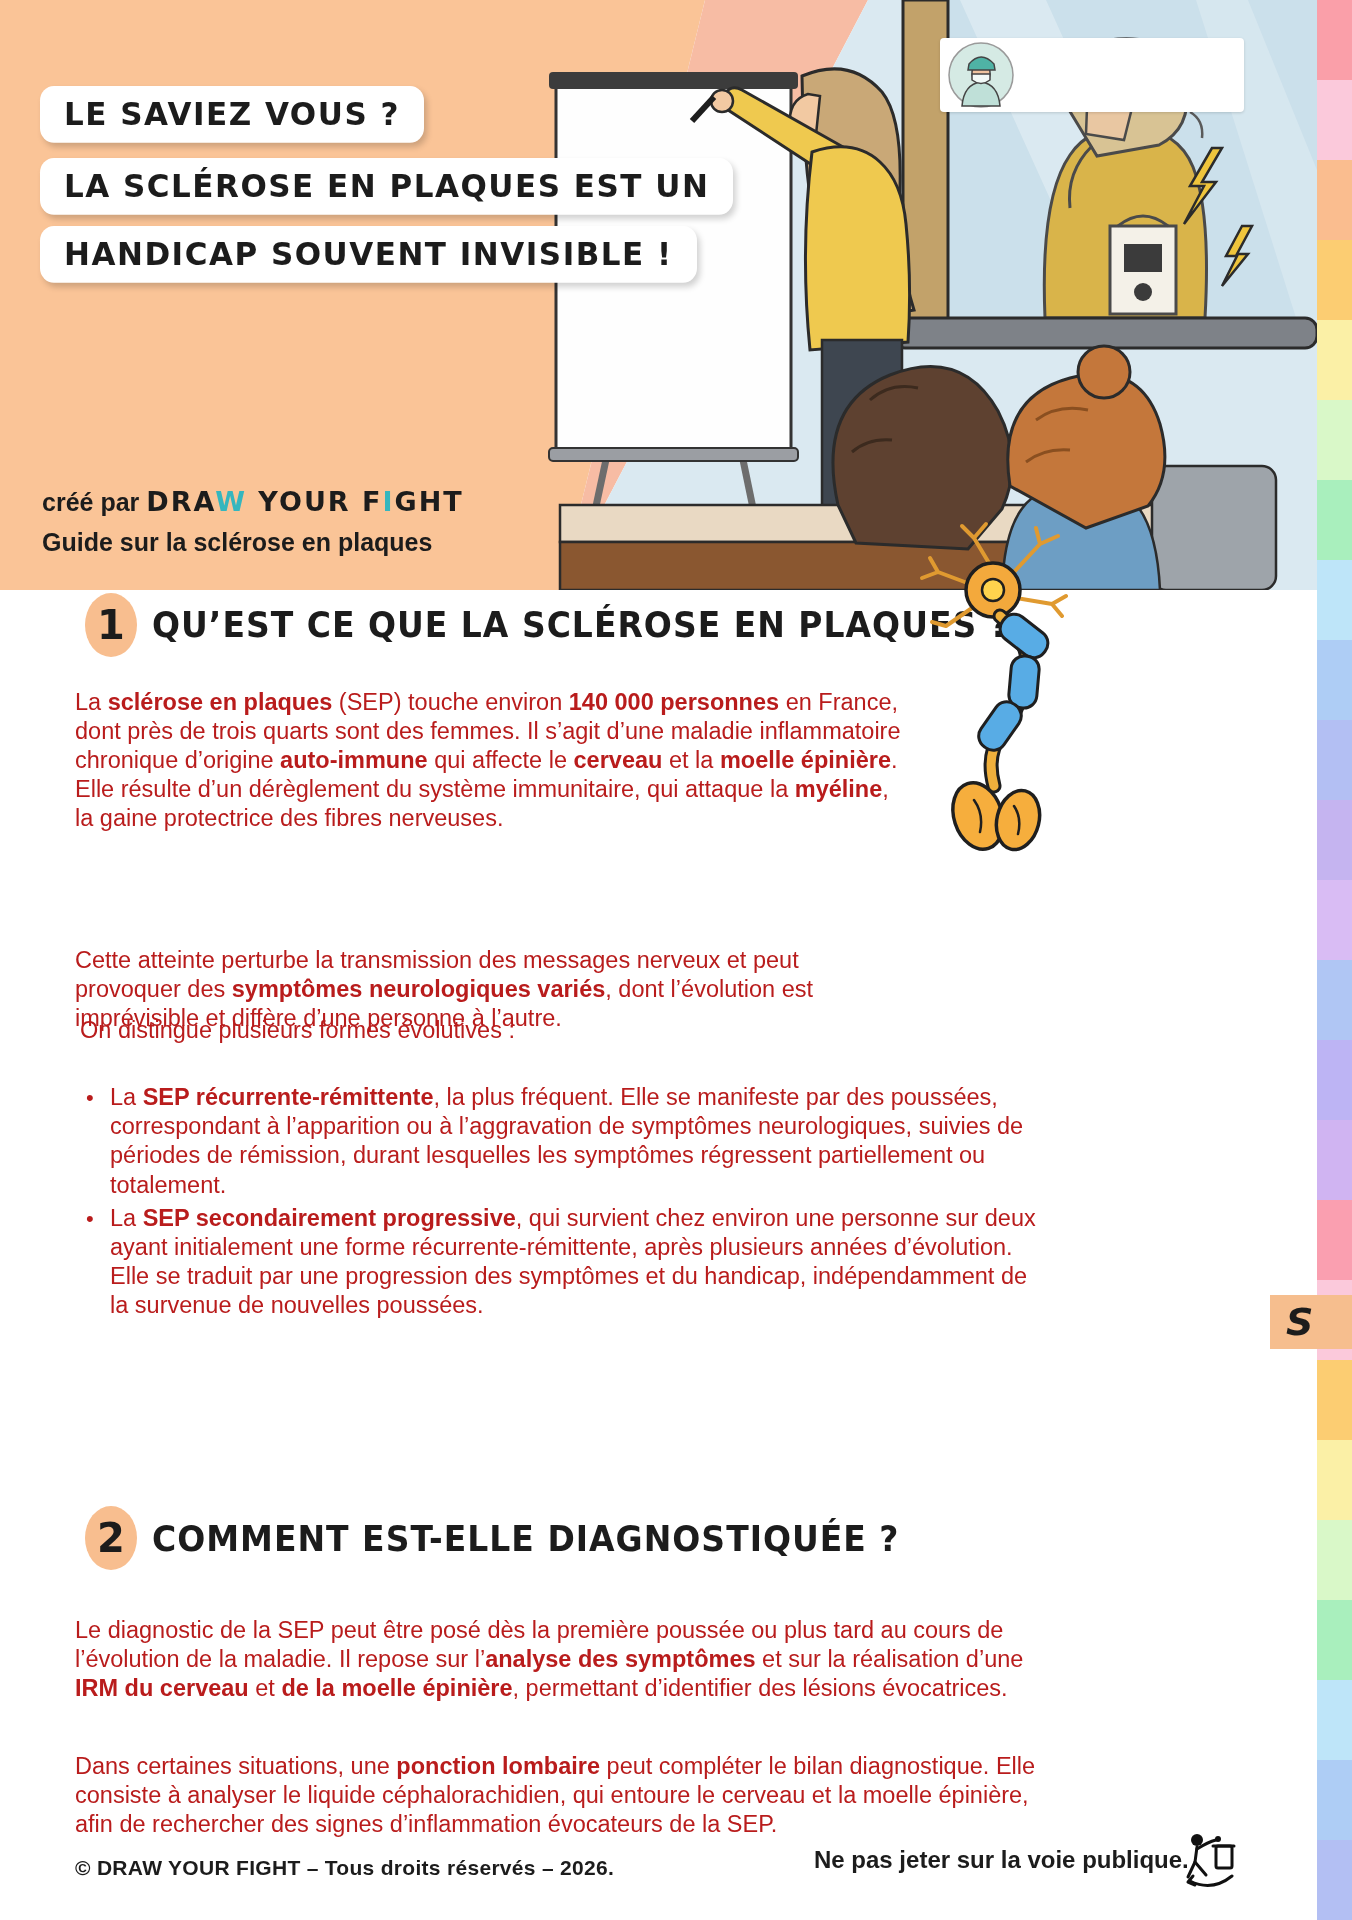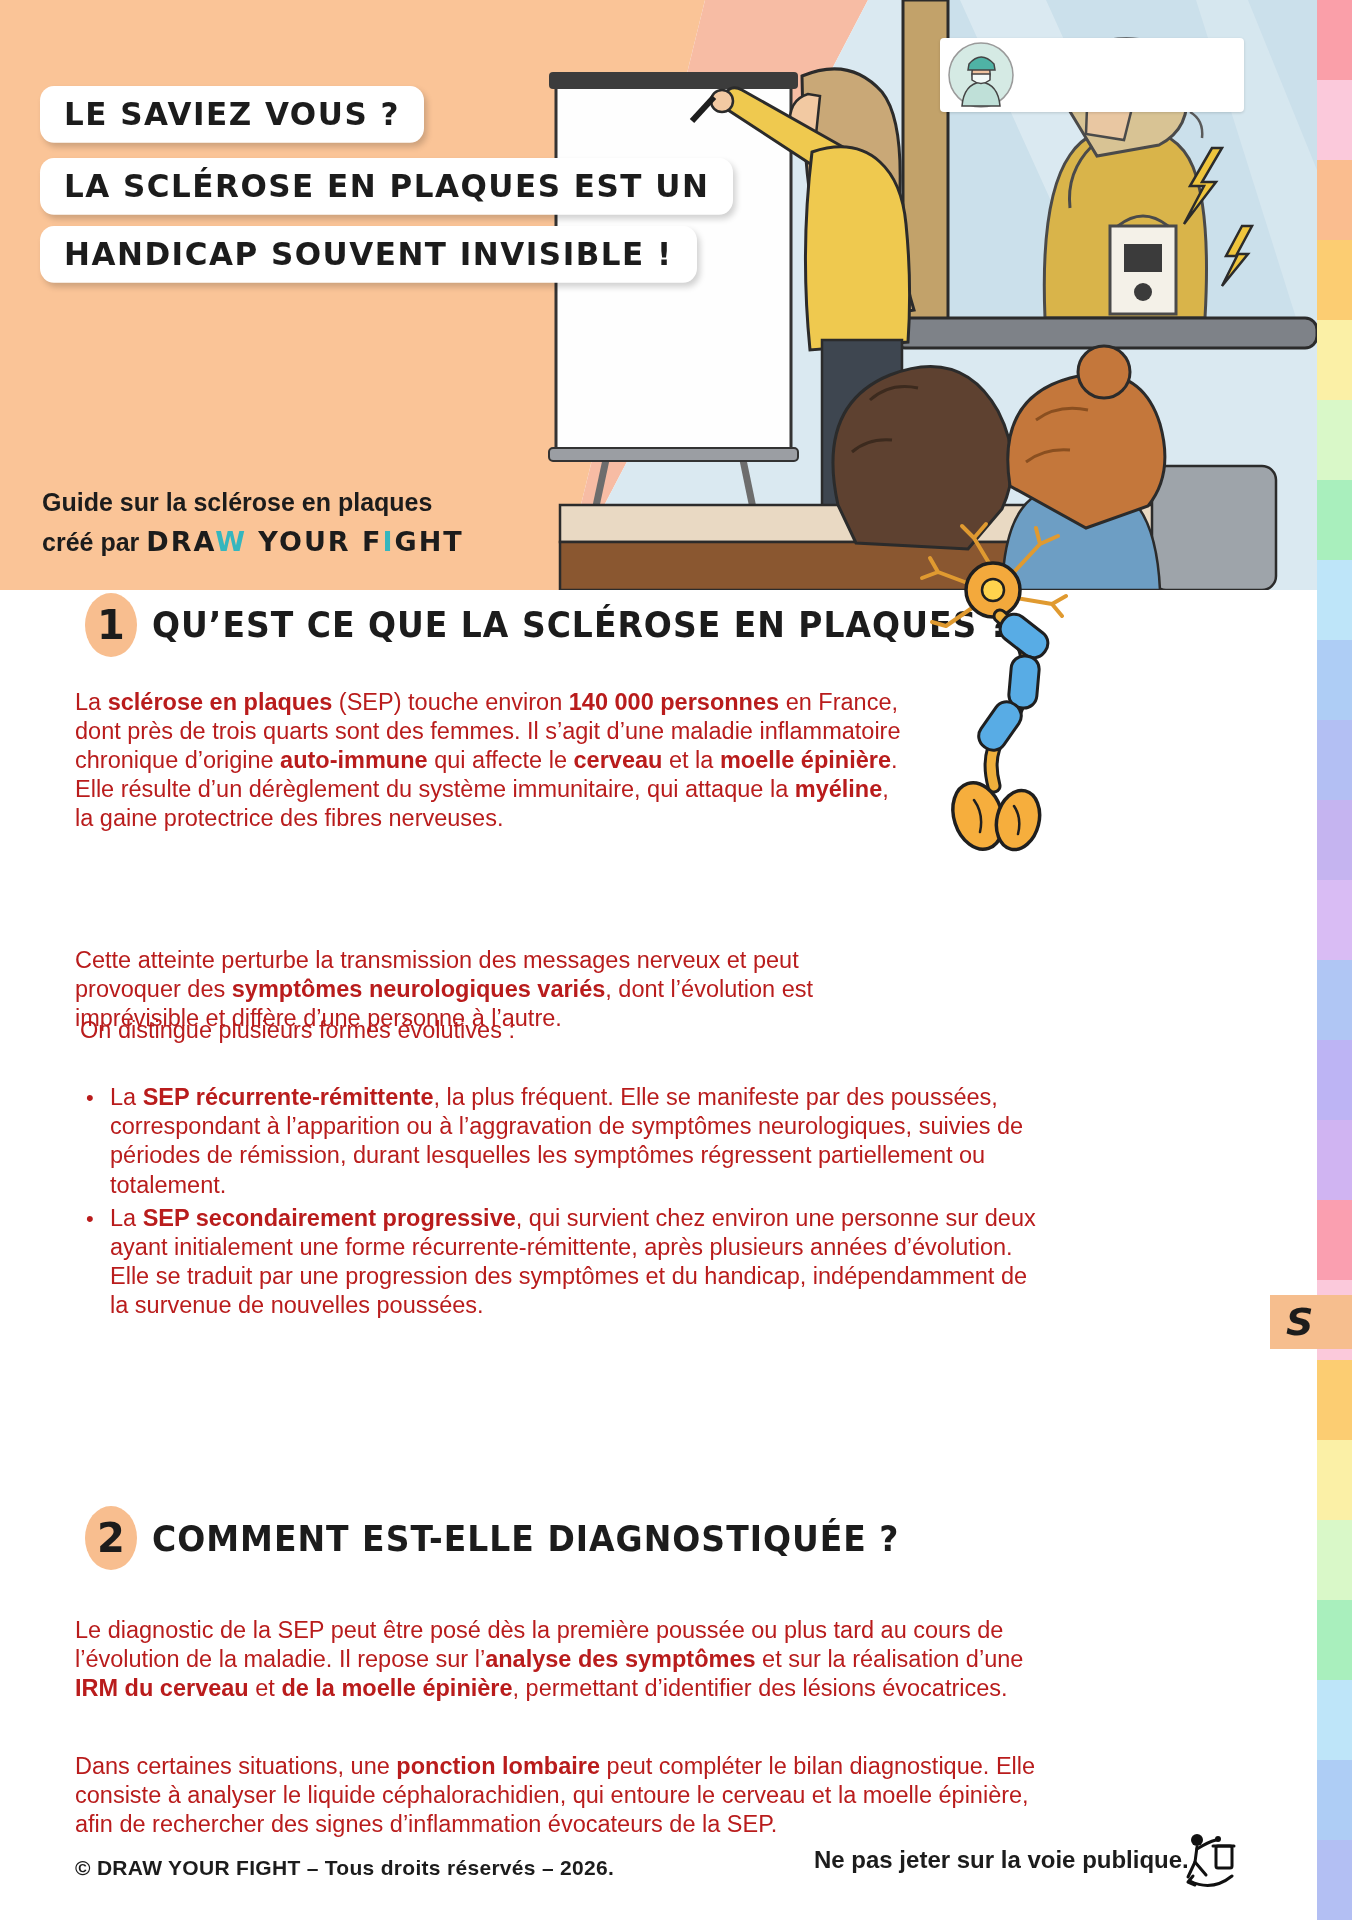--- a/index.html
+++ b/index.html
@@ -128,27 +128,27 @@
         <path d="M1036,420 q22,-16 52,-10 M1026,462 q18,-14 44,-12" fill="none" stroke="#8a4f20" stroke-width="3"></path>
       </g>
     </g>
   </svg>
 
   <div class="title-box" id="title-line-1">LE SAVIEZ VOUS ?</div>
   <div class="title-box" id="title-line-2">LA SCLÉROSE EN PLAQUES EST UN</div>
   <div class="title-box" id="title-line-3">HANDICAP SOUVENT INVISIBLE !</div>
 
   <div id="intro">
-    <div>Guide sur la sclérose en plaques</div>
     <div>
       <span>créé par</span>
       <span class="brand-word">
         <span>DRA</span><span class="brand-accent">W</span><span> YOUR F</span><span class="brand-accent">I</span><span>GHT</span>
       </span>
     </div>
+    <div>Guide sur la sclérose en plaques</div>
   </div>
 
   <div id="logo-box">
     <svg id="logo-avatar" width="66" height="66" viewBox="0 0 66 66">
       <circle cx="33" cy="33" r="32" fill="#D5EAE4" stroke="#9a9a9a" stroke-width="1.5"></circle>
       <path d="M14,64 q2,-22 19,-24 q17,2 19,24 z" fill="#BFE0D8" stroke="#444" stroke-width="1.5"></path>
       <rect x="24" y="22" width="18" height="18" rx="8" fill="#EFC3A0" stroke="#444" stroke-width="1.5"></rect>
       <path d="M21,22 q12,-14 25,0 l1,6 -27,0 z" fill="#4FB3A5" stroke="#444" stroke-width="1.5"></path>
       <path d="M24,32 h18 v6 q-9,7 -18,0 z" fill="#F2FAF8" stroke="#444" stroke-width="1.5"></path>
     </svg>

